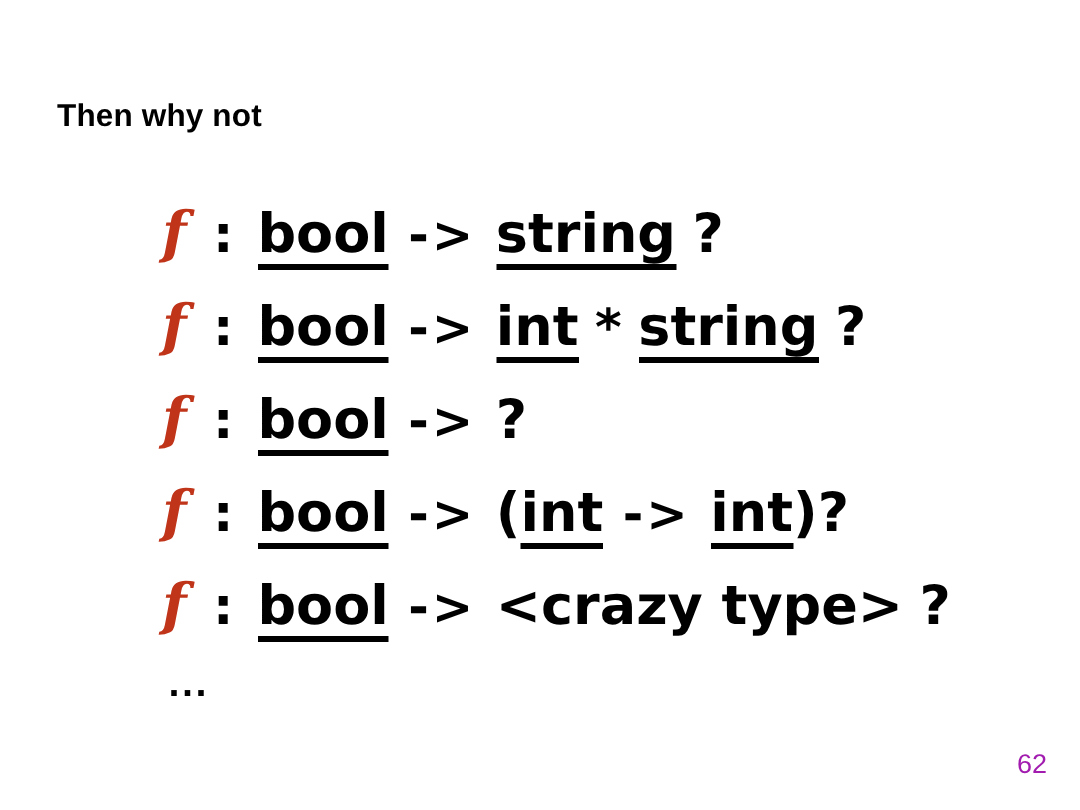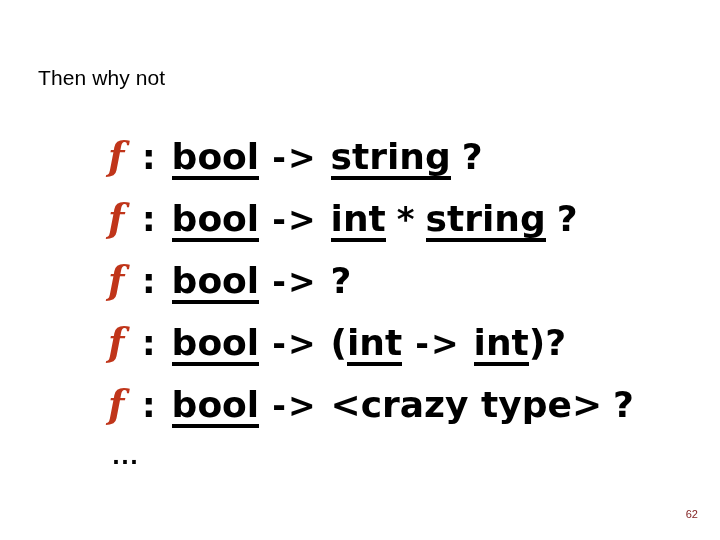--- a/index.html
+++ b/index.html
@@ -22,21 +22,21 @@
     background: #ffffff;
   }
 
   
   .heading {
     position: absolute;
     left: 38px;
     top: 66px;
     font-family: "Liberation Sans", sans-serif;
     font-size: 21px;
-    font-weight: 400;
+    font-weight: 700;
     color: #000000;
     letter-spacing: 0.1px;
     white-space: nowrap;
   }
 
   
   .sig-list {
     position: absolute;
     left: 108px;
     top: 108px;
@@ -129,23 +129,23 @@
     letter-spacing: 1px;
     line-height: 1;
   }
 
   
   .page-number {
     position: absolute;
     right: 22px;
     bottom: 20px;
     font-family: "Liberation Sans", sans-serif;
-    font-size: 11px;
+    font-size: 18px;
     font-weight: 400;
-    color: #7f1d1d;
+    color: #a21caf;
   }
 </style>
 </head>
 <body>
 
 <div class="slide">
 
   <div class="heading">Then why not</div>
 
   <div class="sig-list">

